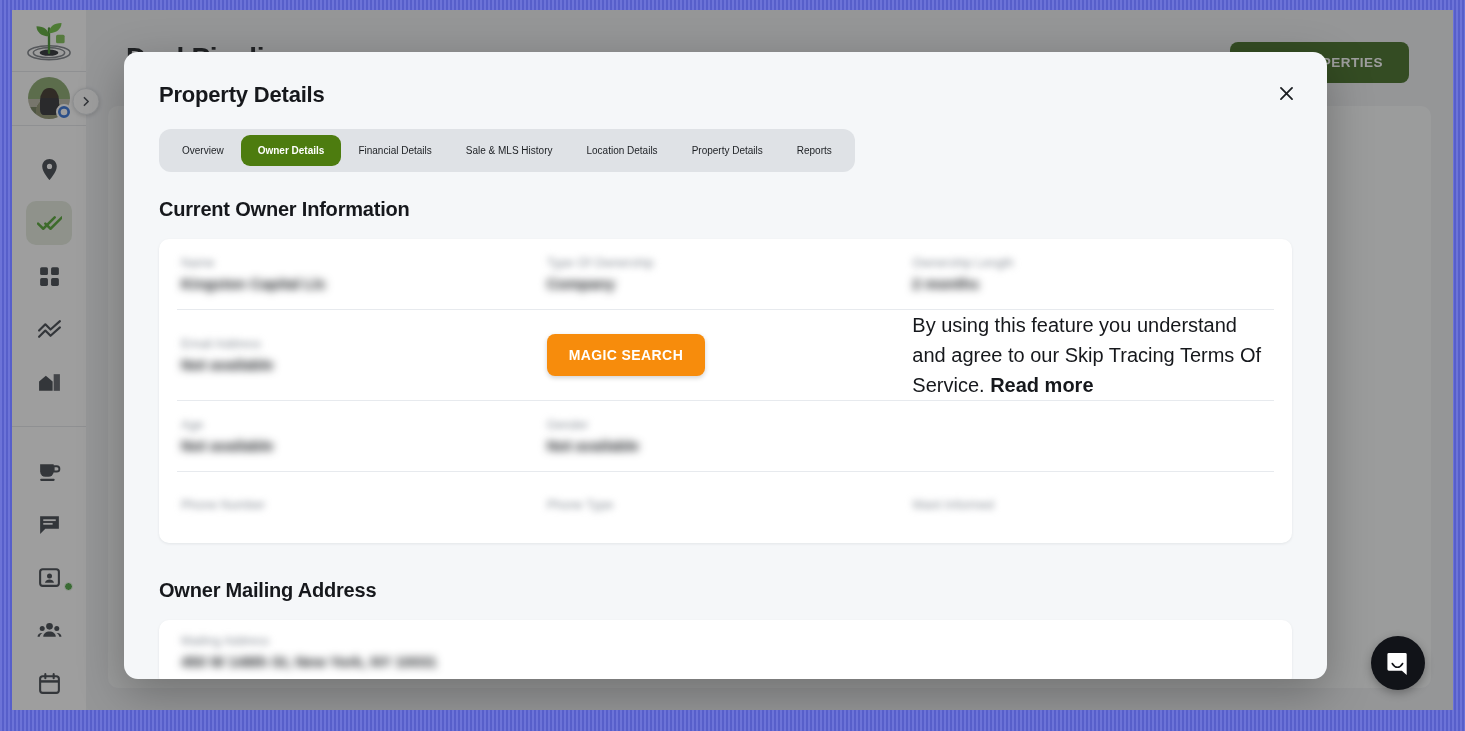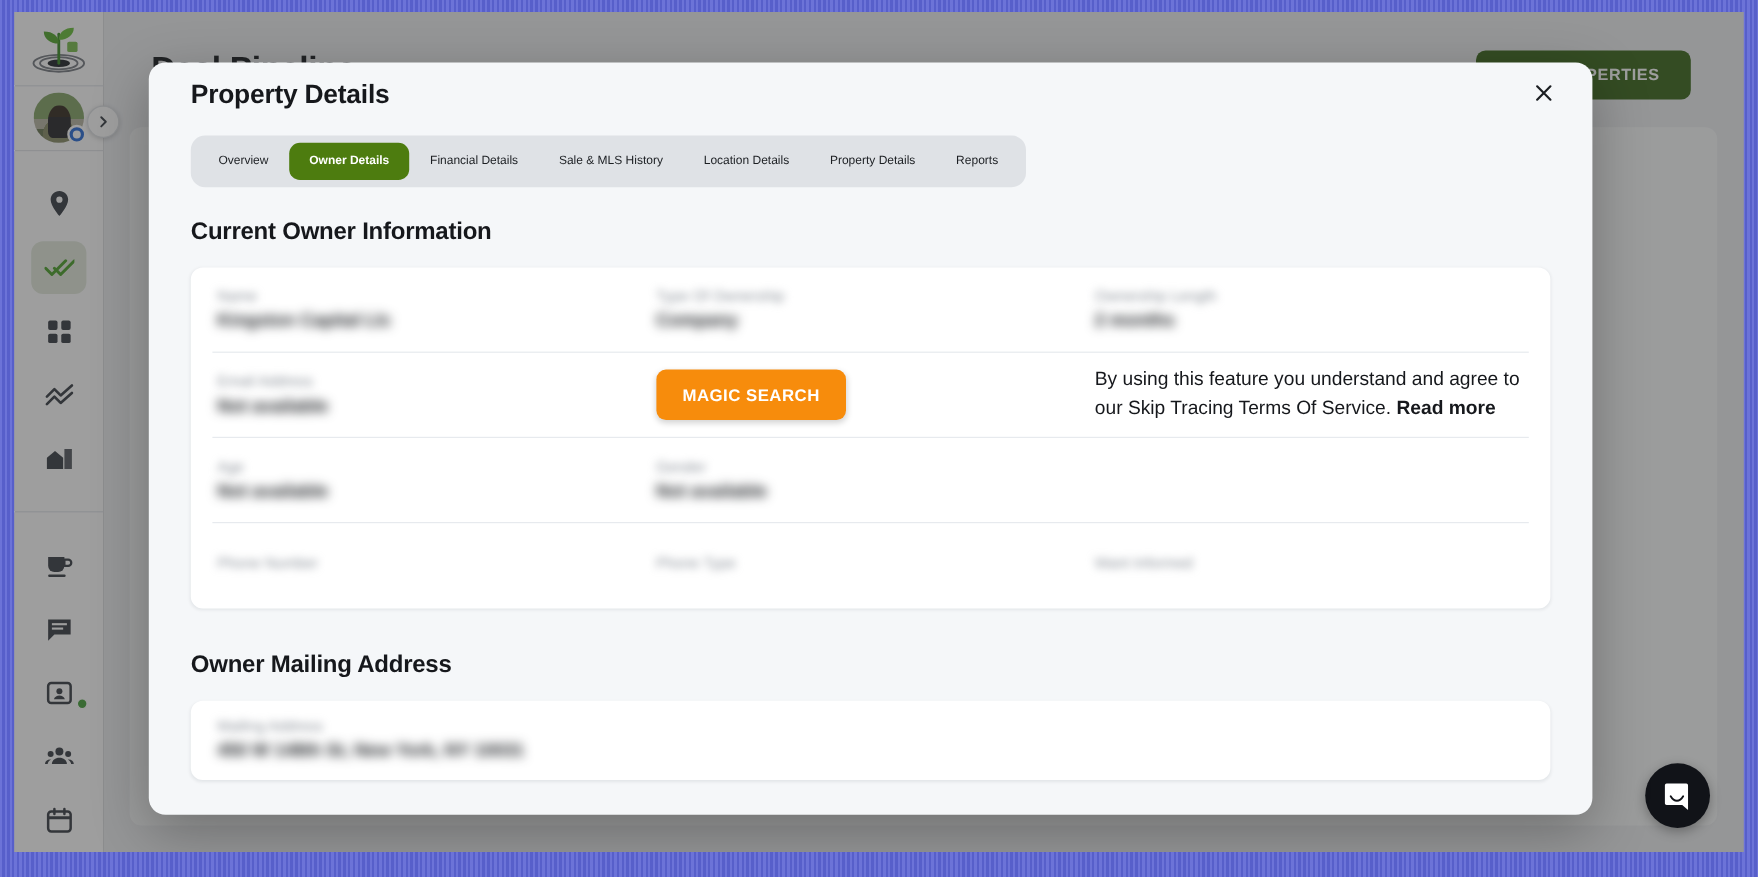--- a/index.html
+++ b/index.html
@@ -133,21 +133,21 @@
     box-shadow: 0 3px 10px rgba(0,0,0,.3);
   }
   #intercom svg { width: 27px; height: 27px; color:#fff; }
 
   
   #modal {
     position: absolute; z-index: 50;
     left: 112px; top: 42px; width: 1203px; height: 627px;
     background: #f5f7f9; border-radius: 14px;
     box-shadow: 0 14px 46px rgba(0,0,0,.28);
-    padding: 8px 24px 0 24px;
+    padding: 24px 24px 0 24px;
     overflow: hidden;
   }
   #modal-head { display:flex; align-items:flex-start; justify-content:space-between; }
   #modal-title {
     font-size: 22px; font-weight: 700; color:#16181c;
     letter-spacing: -.2px; padding: 6px 0 0 11px;
   }
   #modal-close {
     width: 34px; height: 34px; border-radius: 6px; border:none; background:transparent;
     display:flex; align-items:center; justify-content:center; color:#1c1f23;
@@ -193,21 +193,21 @@
   .blur { filter: blur(4.4px); user-select:none; }
   .blur-soft { filter: blur(3.6px); user-select:none; }
 
   #magic-search-btn {
     background:#f78c0c; color:#fff; border:none;
     font-size: 14px; font-weight: 700; letter-spacing:.4px;
     padding: 13px 22px; border-radius: 8px;
     box-shadow: 0 2px 5px rgba(0,0,0,.18);
   }
   #tos-text {
-    font-size: 16px; color:#16181c; line-height: 1.5;
+    font-size: 20px; color:#16181c; line-height: 1.5;
     max-width: 360px;
   }
   #tos-text b { font-weight: 700; }
 
   #mailing-card {
     margin: 18px 11px 0 11px;
     background:#fff; border-radius: 10px;
     box-shadow: 0 1px 3px rgba(16,24,40,.08);
     padding: 14px 22px 16px 22px;
     min-height: 54px;

